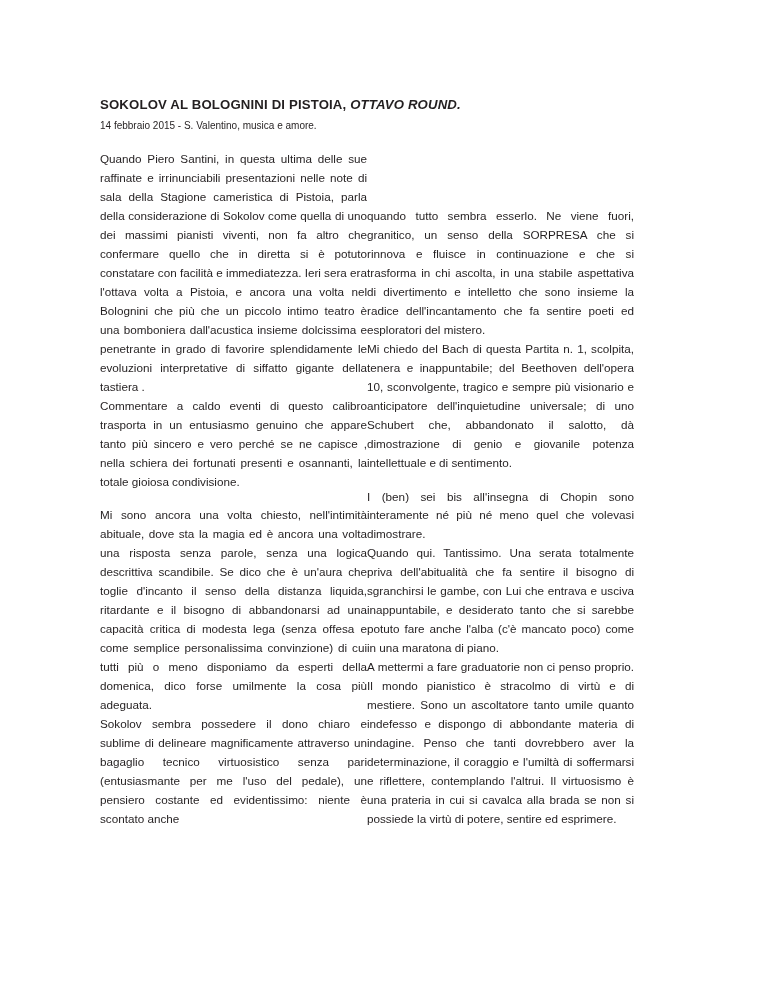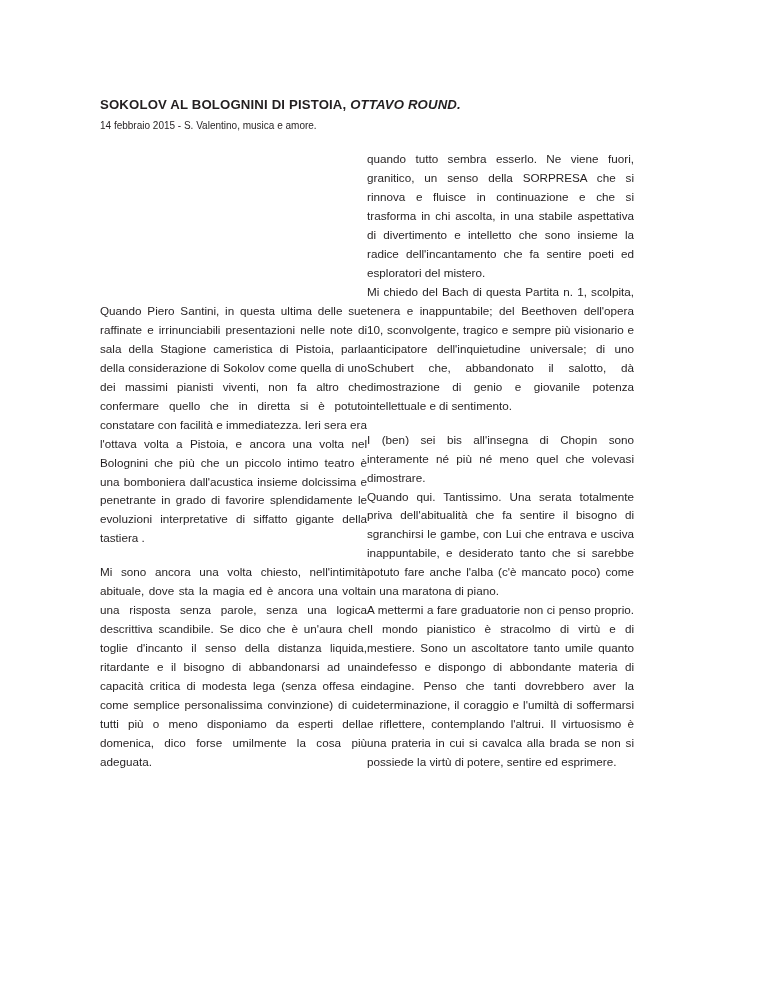--- a/index.html
+++ b/index.html
@@ -75,21 +75,23 @@
 
   <h1 class="doc-title"><span>SOKOLOV AL BOLOGNINI DI PISTOIA,</span> <span class="ital">OTTAVO ROUND.</span></h1>
 
   <div class="doc-subtitle">14 febbraio 2015 - S. Valentino, musica e amore.</div>
 
 
   <div class="columns">
 
     <div class="column">
       <p>Quando Piero Santini, in questa ultima delle sue raffinate e irrinunciabili presentazioni nelle note di sala della Stagione cameristica di Pistoia, parla della considerazione di Sokolov come quella di uno dei massimi pianisti viventi, non fa altro che confermare quello che in diretta si è potuto constatare con facilità e immediatezza. Ieri sera era l'ottava volta a Pistoia, e ancora una volta nel Bolognini che più che un piccolo intimo teatro è una bomboniera dall'acustica insieme dolcissima e penetrante in grado di favorire splendidamente le evoluzioni interpretative di siffatto gigante della tastiera .</p>
+      <p>Commentare a caldo eventi di questo calibro trasporta in un entusiasmo genuino che appare tanto più sincero e vero perché se ne capisce , nella schiera dei fortunati presenti e osannanti, la totale gioiosa condivisione.</p>
       <p class="gap">Mi sono ancora una volta chiesto, nell'intimità abituale, dove sta la magia ed è ancora una volta una risposta senza parole, senza una logica descrittiva scandibile. Se dico che è un'aura che toglie d'incanto il senso della distanza liquida, ritardante e il bisogno di abbandonarsi ad una capacità critica di modesta lega (senza offesa e come semplice personalissima convinzione) di cui tutti più o meno disponiamo da esperti della domenica, dico forse umilmente la cosa più adeguata.</p>
+      <p>Sokolov sembra possedere il dono chiaro e sublime di delineare magnificamente attraverso un bagaglio tecnico virtuosistico senza pari (entusiasmante per me l'uso del pedale), un pensiero costante ed evidentissimo: niente è scontato anche</p>
     </div>
 
     <div class="column">
       <p>quando tutto sembra esserlo. Ne viene fuori, granitico, un senso della SORPRESA che si rinnova e fluisce in continuazione e che si trasforma in chi ascolta, in una stabile aspettativa di divertimento e intelletto che sono insieme la radice dell'incantamento che fa sentire poeti ed esploratori del mistero.</p>
       <p>Mi chiedo del Bach di questa Partita n. 1, scolpita, tenera e inappuntabile; del Beethoven dell'opera 10, sconvolgente, tragico e sempre più visionario e anticipatore dell'inquietudine universale; di uno Schubert che, abbandonato il salotto, dà dimostrazione di genio e giovanile potenza intellettuale e di sentimento.</p>
       <p class="gap">I (<span class="ital">ben</span>) sei bis all'insegna di Chopin sono interamente né più né meno quel che volevasi dimostrare.</p>
       <p>Quando qui. Tantissimo. Una serata totalmente priva dell'abitualità che fa sentire il bisogno di sgranchirsi le gambe, con Lui che entrava e usciva inappuntabile, e desiderato tanto che si sarebbe potuto fare anche l'alba (c'è mancato poco) come in una maratona di piano.</p>
       <p>A mettermi a fare graduatorie non ci penso proprio. Il mondo pianistico è stracolmo di virtù e di mestiere. Sono un ascoltatore tanto umile quanto indefesso e dispongo di abbondante materia di indagine. Penso che tanti dovrebbero aver la determinazione, il coraggio e l'umiltà di soffermarsi e riflettere, contemplando l'altrui. Il virtuosismo è una prateria in cui si cavalca alla brada se non si possiede la virtù di potere, sentire ed esprimere.</p>
     </div>
 

